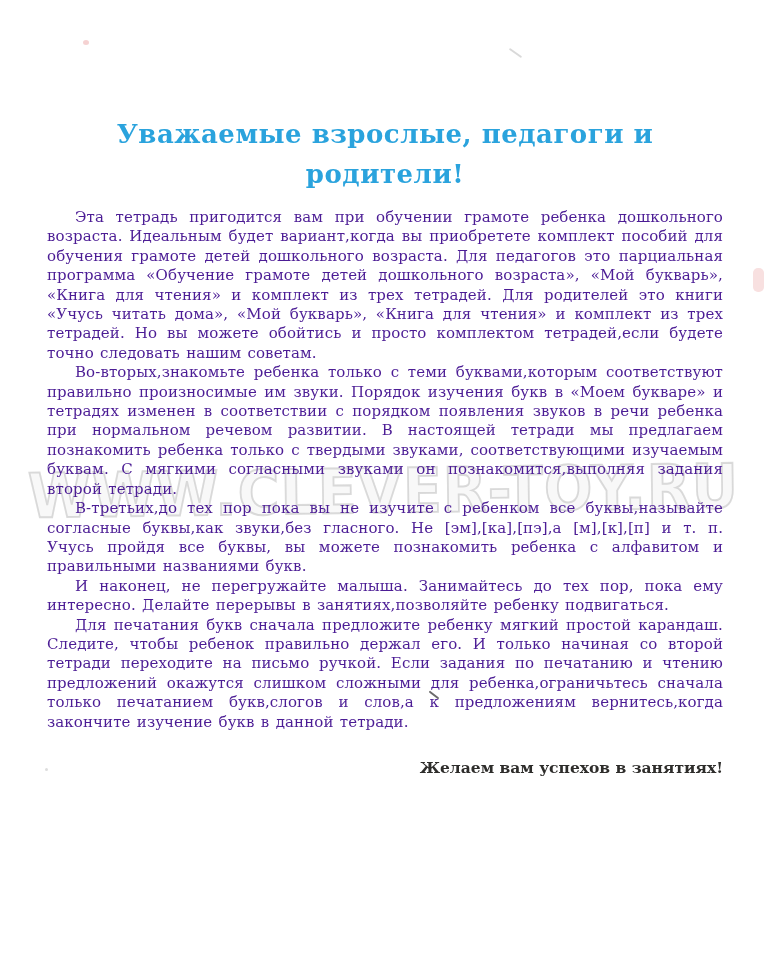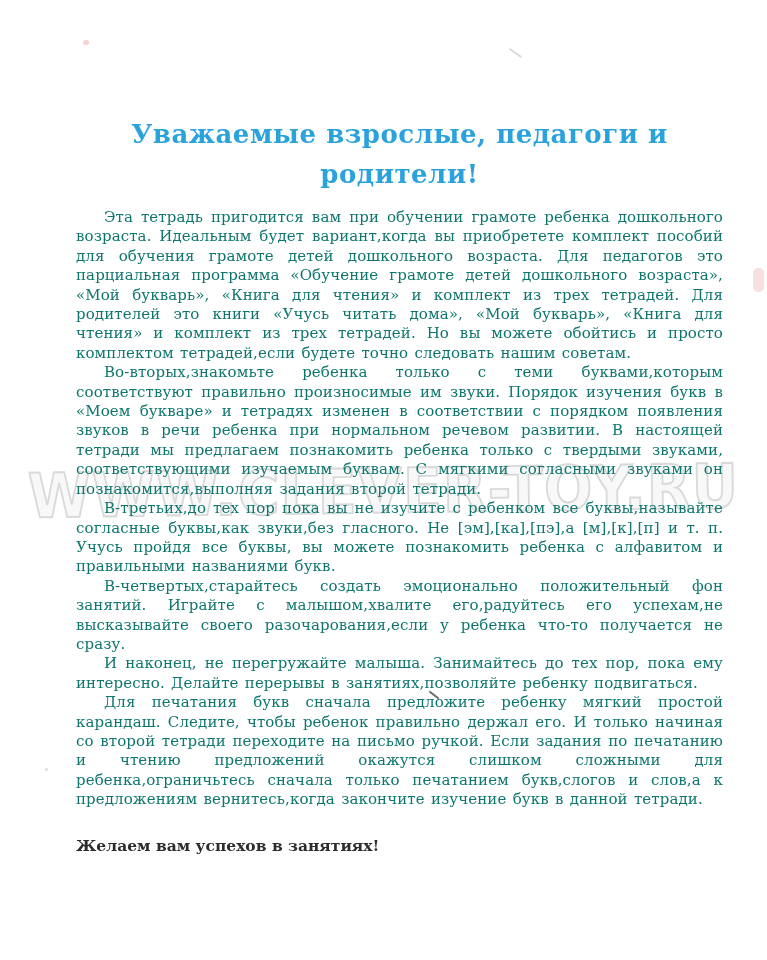--- a/index.html
+++ b/index.html
@@ -13,45 +13,44 @@
     height: 960px;
     background: #ffffff;
     overflow: hidden;
     font-family: "DejaVu Serif", serif;
   }
   .content {
     position: absolute;
     left: 47px;
     right: 44px;
     top: 114px;
-    margin-left: 29px;
   }
   .heading {
     margin: 0 0 14px 0;
     text-align: center;
     font-size: 26px;
     line-height: 40px;
     font-weight: bold;
     color: #2aa3dd;
     letter-spacing: 0.5px;
     font-family: "DejaVu Serif", serif;
   }
   .body-text p {
     margin: 0;
     text-indent: 28px;
     text-align: justify;
     font-size: 15px;
     line-height: 19.4px;
-    color: #0f766e;
+    color: #4c1d95;
     word-spacing: 1.4px;
     letter-spacing: 0.1px;
   }
   .closing {
     margin-top: 26px;
-    text-align: left;
+    text-align: right;
     font-weight: bold;
     font-size: 15.5px;
     color: #2e2d2b;
   }
   .watermark {
     position: absolute;
     left: -8px;
     right: -8px;
     top: 458px;
     text-align: center;
@@ -97,21 +96,20 @@
 
   <div class="watermark">WWW.CLEVER-TOY.RU</div>
 
   <div class="content">
     <h1 class="heading">Уважаемые взрослые, педагоги и родители!</h1>
 
     <div class="body-text">
       <p>Эта тетрадь пригодится вам при обучении грамоте ребенка дошкольного возраста. Идеальным будет вариант,когда вы приобретете комплект пособий для обучения грамоте детей дошкольного возраста.  Для педагогов это парциальная программа «Обучение грамоте детей дошкольного возраста», «Мой букварь», «Книга для чтения» и комплект из трех тетрадей. Для родителей это книги «Учусь читать дома», «Мой букварь», «Книга для чтения» и комплект из трех тетрадей. Но вы можете обойтись и просто комплектом тетрадей,если будете точно следовать нашим советам.</p>
       <p>Во-вторых,знакомьте ребенка только с теми буквами,которым  соответствуют правильно произносимые им звуки. Порядок изучения букв в «Моем букваре» и тетрадях изменен в соответствии с порядком  появления звуков в речи ребенка при нормальном  речевом развитии. В настоящей тетради мы предлагаем  познакомить ребенка только с твердыми звуками, соответствующими  изучаемым  буквам. С мягкими согласными звуками он познакомится,выполняя задания второй тетради.</p>
       <p>В-третьих,до тех пор пока вы не изучите с ребенком  все буквы,называйте согласные буквы,как звуки,без гласного. Не [эм],[ка],[пэ],а [м],[к],[п] и т. п. Учусь пройдя все буквы, вы можете познакомить ребенка с алфавитом  и правильными названиями букв.</p>
-      <p>В-четвертых,старайтесь создать эмоционально положительный фон занятий. Играйте с малышом,хвалите его,радуйтесь его успехам,не высказывайте своего разочарования,если у ребенка что-то получается не сразу.</p>
       <p>И наконец, не перегружайте малыша. Занимайтесь до тех пор, пока ему интересно. Делайте перерывы в занятиях,позволяйте ребенку подвигаться.</p>
       <p>Для печатания букв сначала предложите ребенку мягкий простой карандаш. Следите, чтобы ребенок правильно держал его. И только начиная со второй тетради переходите на письмо ручкой. Если задания по печатанию и чтению предложений окажутся слишком сложными для ребенка,ограничьтесь сначала только печатанием  букв,слогов и слов,а к предложениям  вернитесь,когда закончите изучение букв в данной тетради.</p>
     </div>
 
     <div class="closing">Желаем вам успехов в занятиях!</div>
   </div>
 
   <div class="artifact artifact-dot-pink"></div>
   <div class="artifact artifact-streak"></div>
   <div class="artifact artifact-smudge"></div>

